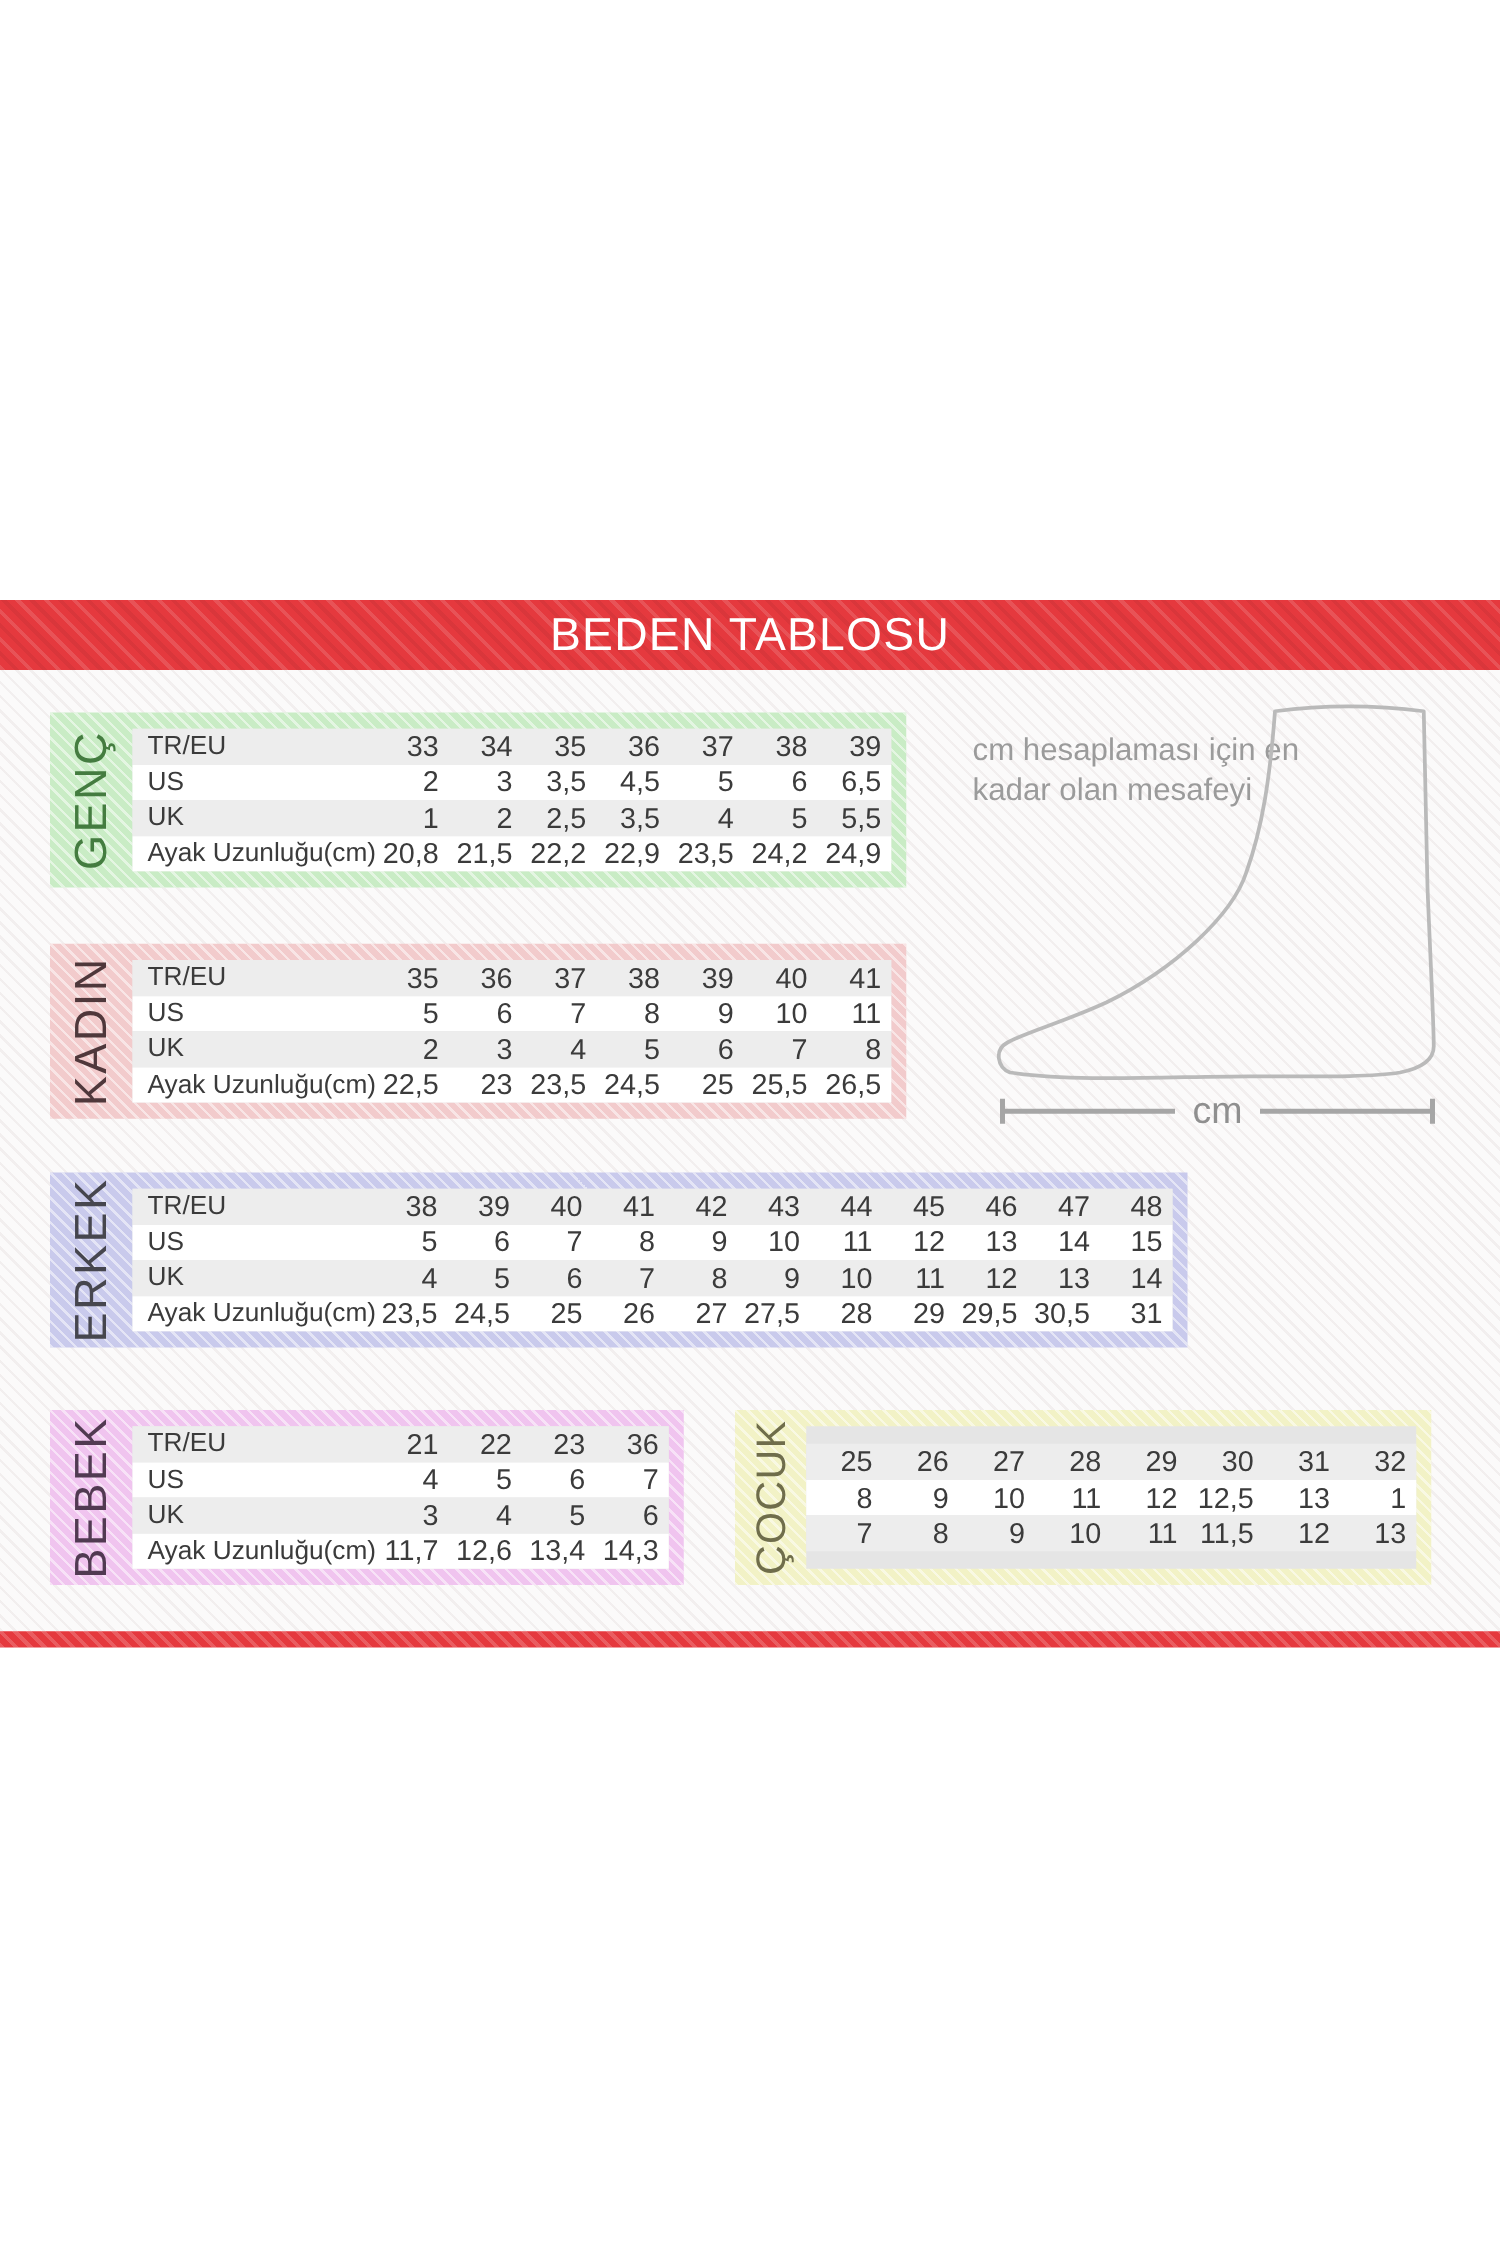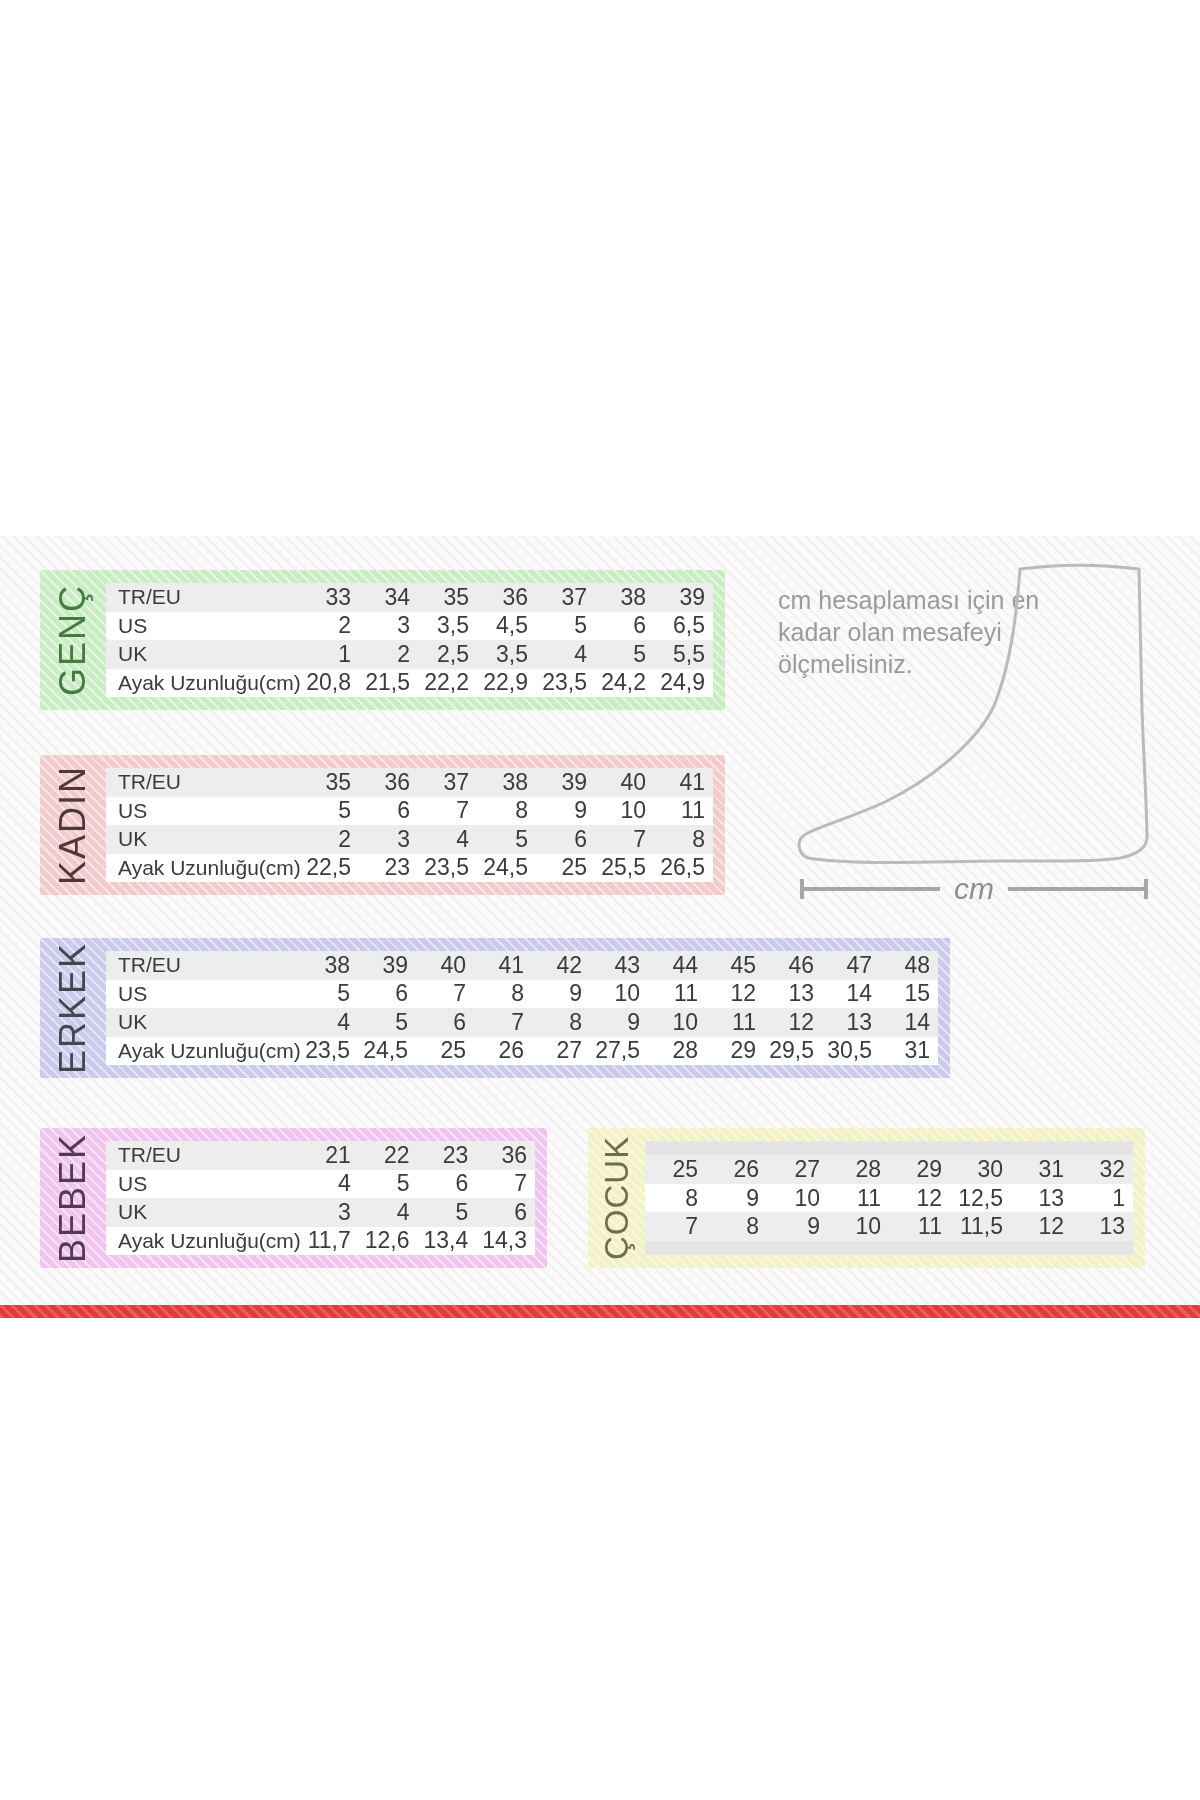--- a/index.html
+++ b/index.html
@@ -68,35 +68,38 @@
   #t-bebek{left:40px; top:1128px;width:507px;}
   #t-cocuk{left:588px;top:1128px;width:557px;}
   
   .note{
     position:absolute;left:778px;top:584px;width:360px;
     color:#9b9b9b;font-size:25px;line-height:32px;
   }
   .foot-svg{position:absolute;left:790px;top:540px;}
   .measure{
     position:absolute;left:800px;top:876px;width:348px;height:26px;
-    display:flex;align-items:center;color:#9b9b9b;font-style:italic;
+    display:flex;align-items:center;color:#9b9b9b;
   }
   .measure .tick{width:4px;height:20px;background:#a6a6a6;flex:0 0 4px;}
   .measure .mline{flex:1 1 auto;height:4px;background:#a6a6a6;}
   .measure .cm-label{
     flex:0 0 auto;padding:0 14px;font-size:30px;line-height:26px;color:#8f8f8f;
   }
 </style>
 </head>
 <body>
 
 <div class="stage">
 
   <div class="striped-bg"></div>
 
+  <div class="banner">
+    <div class="title">BEDEN TABLOSU</div>
+  </div>
 
   <div class="size-table" id="t-genc" style="background: rgb(201, 236, 197);">
     <div class="stripes"></div>
     <div class="vlabel" style="color: rgb(68, 124, 64);">GENÇ</div>
     <div class="table-content">
         <div class="trow shade">
           <div class="rlabel">TR/EU</div>
           <div class="cell">33</div>
           <div class="cell">34</div>
           <div class="cell">35</div>
@@ -316,21 +319,20 @@
           <div class="cell">11,5</div>
           <div class="cell">12</div>
           <div class="cell">13</div>
         </div>
       </div>
   </div>
 
   <div class="note">
     <div>cm hesaplaması için en</div>
     <div>kadar olan mesafeyi</div>
-    <div>ölçmelisiniz.</div>
   </div>
 
   <svg class="foot-svg" width="368" height="335" viewBox="0 0 368 335">
     <path d="M 230 29
              C 226 82 220 122 207 158
              C 196 192 150 235 95 262
              C 60 278 30 286 16 294
              C 5 300 8 314 18 318
              C 70 326 150 321 210 321
              C 260 321 305 322 330 318

